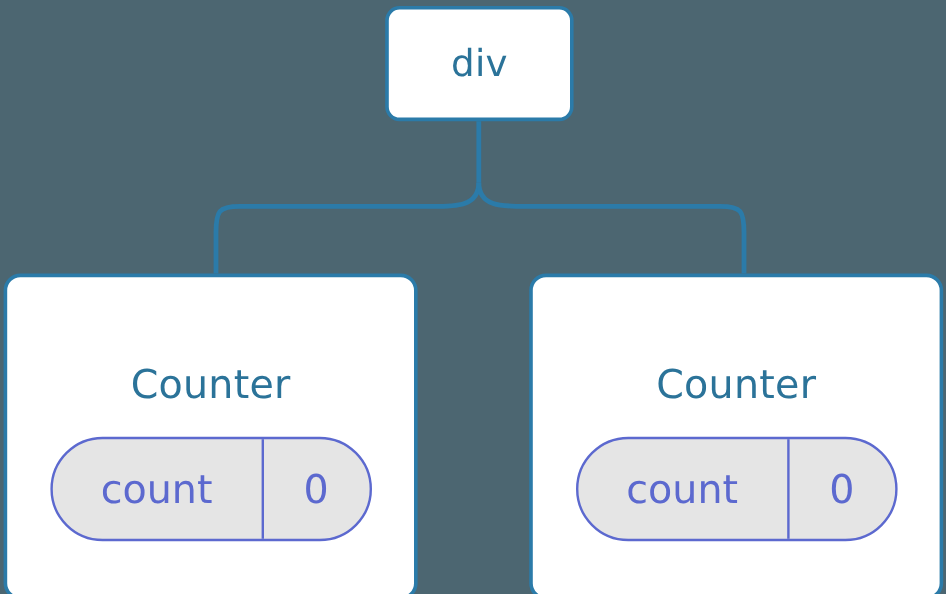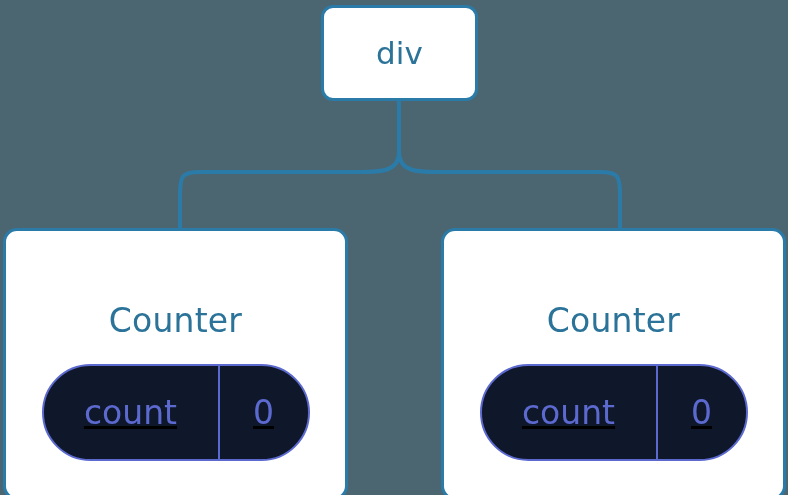--- a/index.html
+++ b/index.html
@@ -83,28 +83,27 @@
   .node-child .node-title {
     margin-top: 70px;
     font-size: 33px;
   }
 
   
   .pill {
     position: relative;
     margin-top: 24px;
     width: 268px;
-    height: 97px;
+    height: 87px;
     border: 2px solid #5c69cf;
     border-radius: 49px;
     box-sizing: border-box;
     display: flex;
     align-items: stretch;
-    background: #0f172a;
-    text-decoration: underline;
+    background: #e5e5e5;
   }
 
   .pill-key,
   .pill-val {
     display: flex;
     align-items: center;
     justify-content: center;
     color: #5c69cf;
     font-size: 33px;
     user-select: none;

